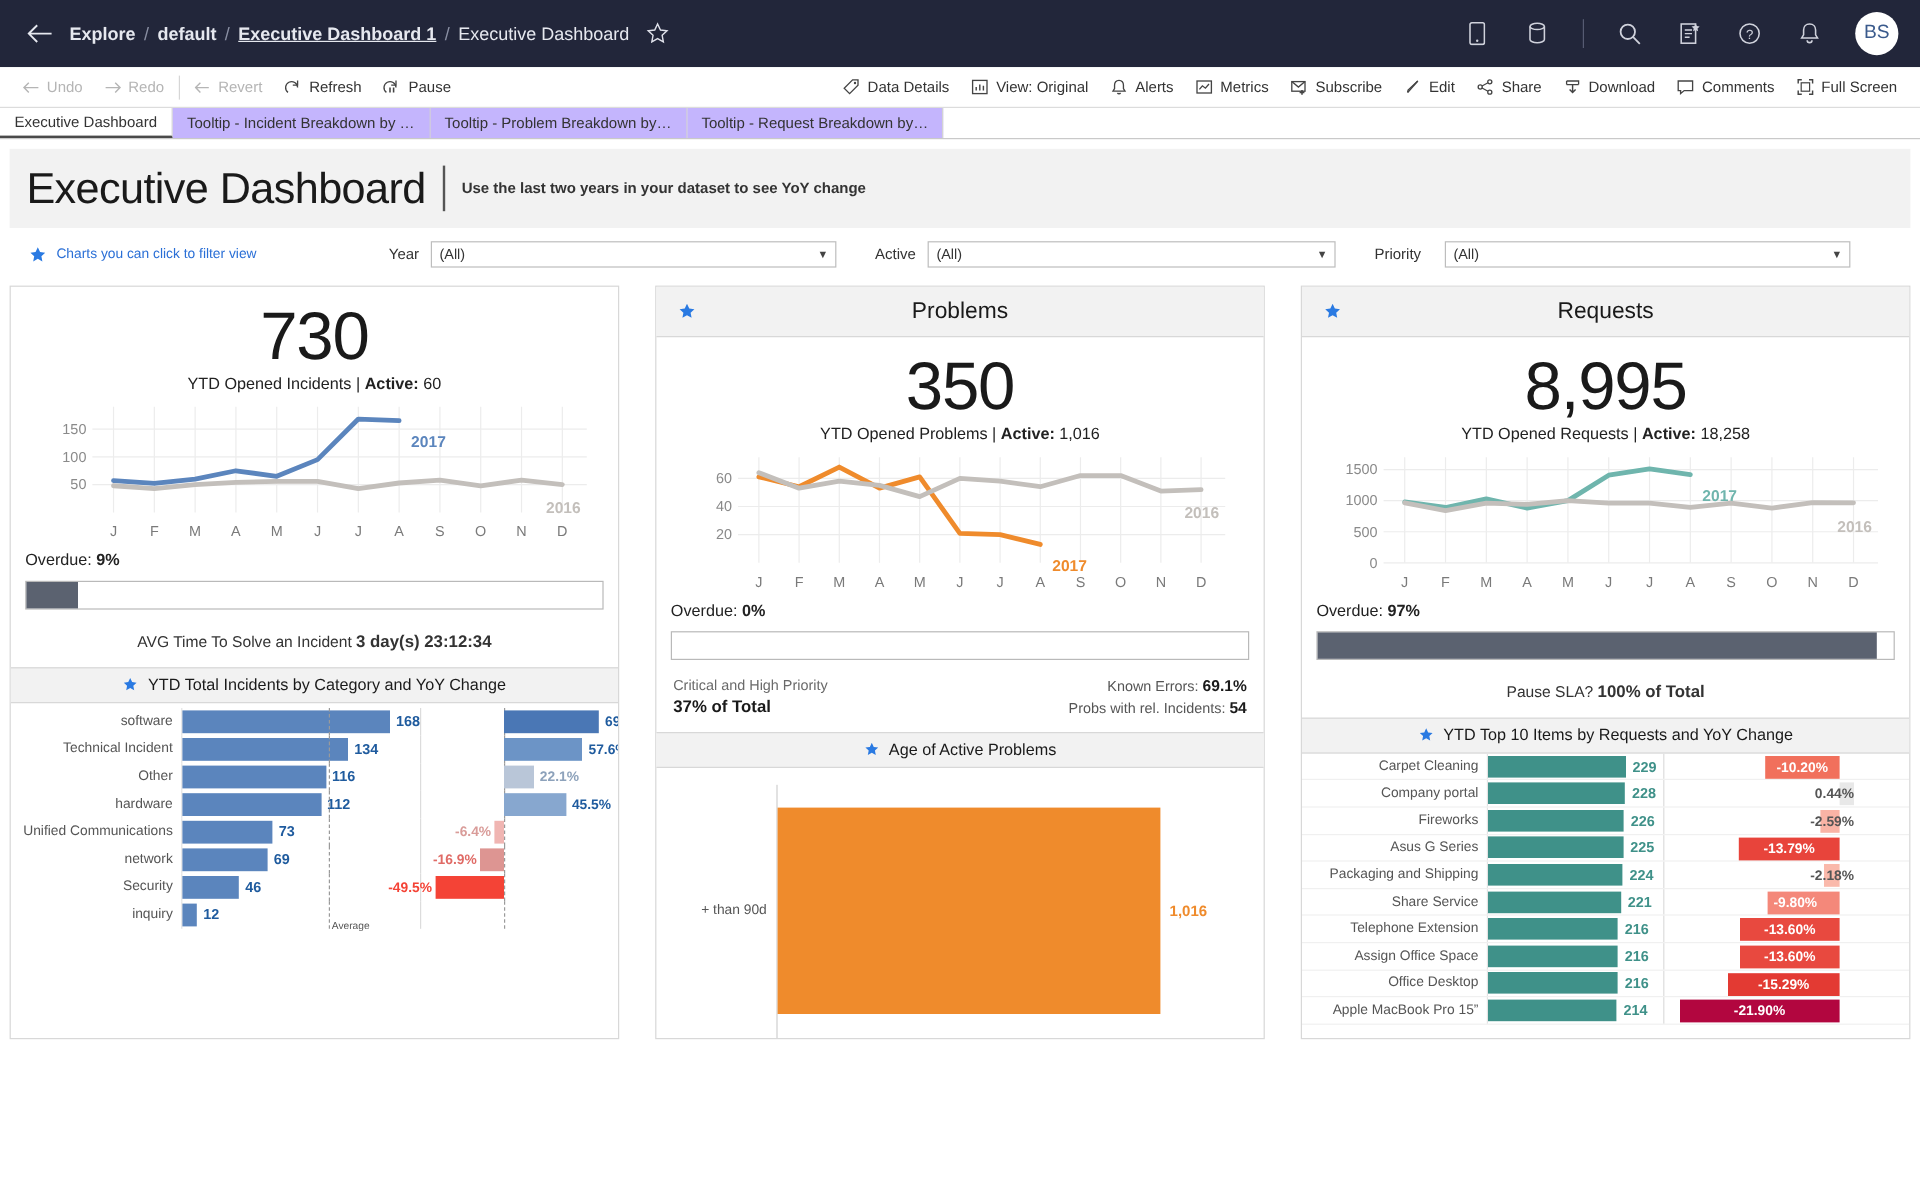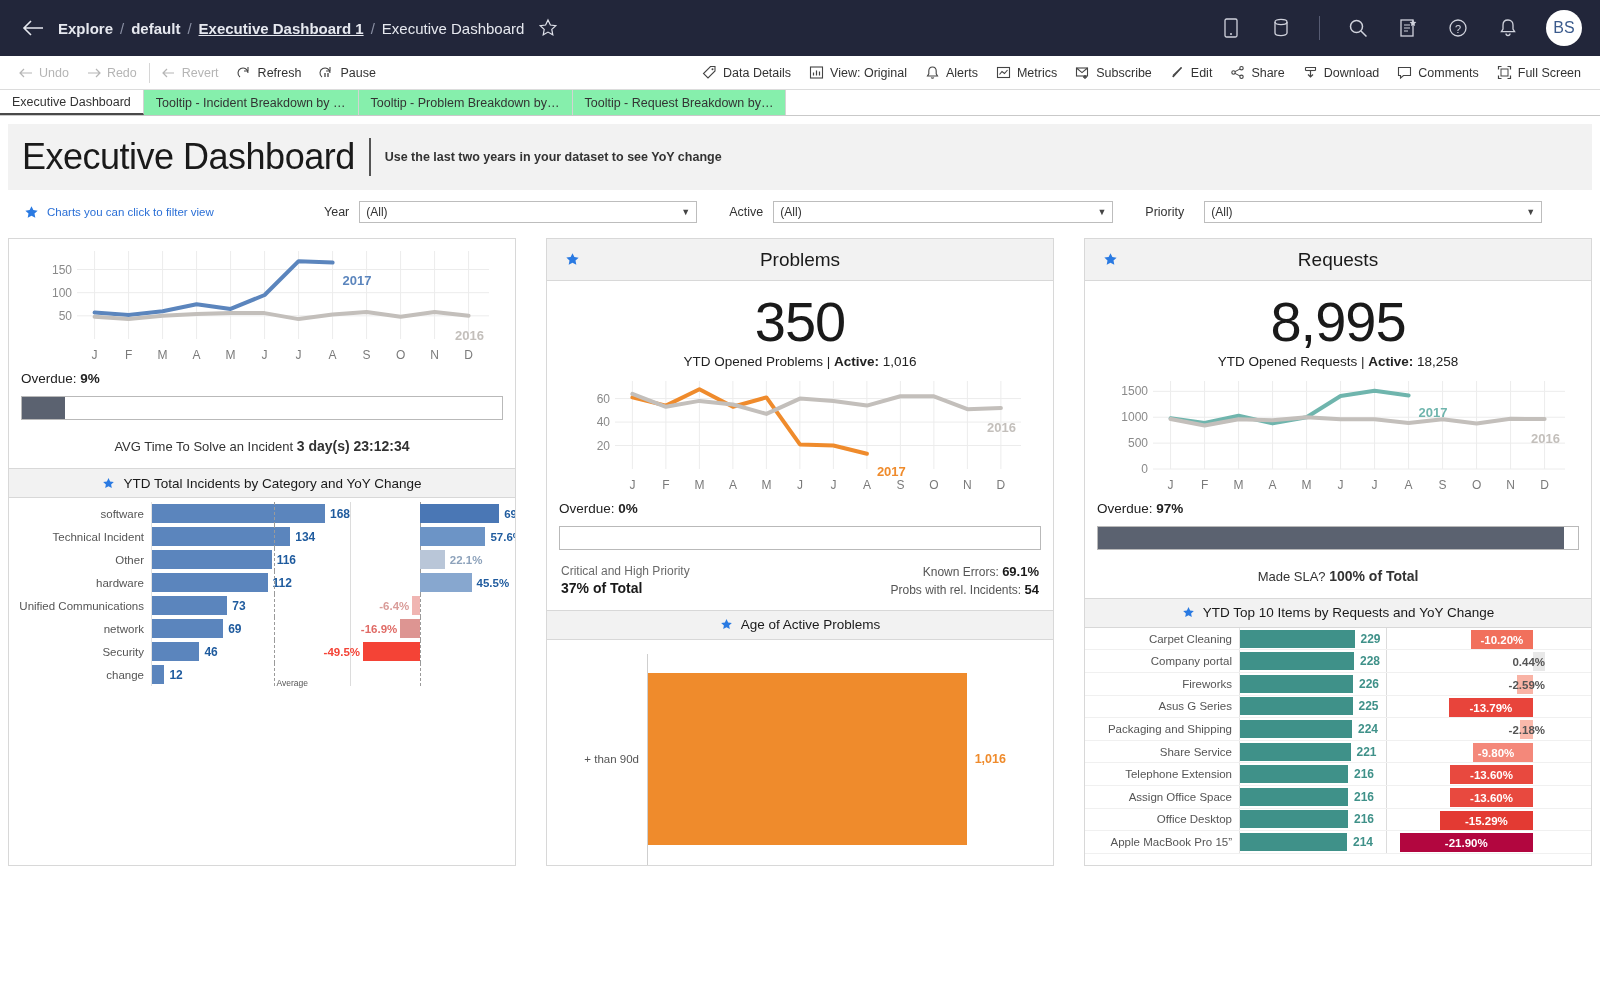--- a/index.html
+++ b/index.html
@@ -43,21 +43,21 @@
   .tb-spacer { flex: 1; }
 
   
   .tabs { height: 26px; background:#ffffff; display:flex; align-items:stretch; border-bottom: 1px solid #c9c9c9; font-size: 12.5px; }
   .tab {
     padding: 0 12px; display:flex; align-items:center; cursor:pointer;
     border-right: 1px solid #d3d3d3; color: #333; max-width: 240px;
     white-space: nowrap; overflow: hidden; text-overflow: ellipsis;
   }
   .tab.active { background: #ffffff; font-weight: 400; border-bottom: 2px solid #4a4a4a; }
-  .tab:not(.active) { background: #86efac; }
+  .tab:not(.active) { background: #c4b5fd; }
 
   
   .canvas { background: #ffffff; padding: 0; }
   .title-band {
     margin: 8px 8px 0 8px; background:#f2f2f2; height: 66px;
     display:flex; align-items:center; padding-left: 14px; gap: 14px;
   }
   .dash-title { font-size: 36px; font-weight: 300; color: #1a1a1a; letter-spacing: -0.5px; }
   .title-div { width: 2px; height: 38px; background: #555; }
   .dash-sub { font-size: 12.5px; color: #333; font-weight: bold; }
@@ -379,20 +379,26 @@
             <span class="caret">▼</span>
           </div>
         </div>
       </div>
   </div>
 
   <div class="panels">
 
     <div class="panel">
 
+      <div class="kpi">
+        <div class="kpi-num">730</div>
+        <div class="kpi-cap">
+          <span>YTD Opened Incidents | </span><b>Active:</b><span> 60</span>
+        </div>
+      </div>
 
       <div class="spark-wrap">
         <svg id="spark-0" width="478" height="122" viewBox="0 0 478 122">
             <line x1="75.6" y1="8" x2="75.6" y2="96" stroke="#ececec" stroke-width="1"></line>
             <line x1="109.6" y1="8" x2="109.6" y2="96" stroke="#ececec" stroke-width="1"></line>
             <line x1="143.6" y1="8" x2="143.6" y2="96" stroke="#ececec" stroke-width="1"></line>
             <line x1="177.60000000000002" y1="8" x2="177.60000000000002" y2="96" stroke="#ececec" stroke-width="1"></line>
             <line x1="211.6" y1="8" x2="211.6" y2="96" stroke="#ececec" stroke-width="1"></line>
             <line x1="245.60000000000002" y1="8" x2="245.60000000000002" y2="96" stroke="#ececec" stroke-width="1"></line>
             <line x1="279.6" y1="8" x2="279.6" y2="96" stroke="#ececec" stroke-width="1"></line>
@@ -546,21 +552,21 @@
             </div>
             <div class="bcolB">
               <div class="yoy-cell">
                 <div class="avgline" style="left: 68.5714px;"></div>
                 <div class="yoy-bar" style="left: 12px; width: 56.5714px; background: rgb(244, 67, 54);"></div>
                 <div class="yoy-text" style="color: rgb(244, 67, 54); right: 153px;">-49.5%</div>
               </div>
             </div>
           </div>
           <div class="brow">
-            <div class="blabel">change</div>
+            <div class="blabel">inquiry</div>
             <div class="bcolA">
               <div class="bbar" style="width: 12.3789px; background: rgb(91, 133, 189);"></div>
               <span class="bval" style="color: rgb(31, 91, 158);">12</span>
               <div class="avgline" style="left: 121.52px;"></div>
               <span class="avglabel" style="left: 124.52px;">Average</span>
             </div>
             <div class="bcolB">
               <div class="yoy-cell">
                 <div class="avgline" style="left: 68.5714px;"></div>
               </div>
@@ -726,21 +732,21 @@
       </div>
 
       <div class="overdue-label">
         <span>Overdue: </span><b>97%</b>
       </div>
       <div class="overdue-bar">
         <div class="overdue-fill" id="ovf-2" style="width: 97%;"></div>
       </div>
 
       <div class="mid-note">
-        <span>Made SLA? </span><b>100% of Total</b>
+        <span>Pause SLA? </span><b>100% of Total</b>
       </div>
 
       <div class="sub-head">
         <span>
           <svg width="13" height="13" viewBox="0 0 20 20">
               <path d="M10 1.5 l2.5 5.3 5.7.7 -4.2 3.9 1.1 5.7 -5.1-2.9 -5.1 2.9 1.1-5.7 -4.2-3.9 5.7-.7z" fill="#2a7ae2"></path>
             </svg>
         </span>
         <span>YTD Top 10 Items by Requests and YoY Change</span>
       </div>

